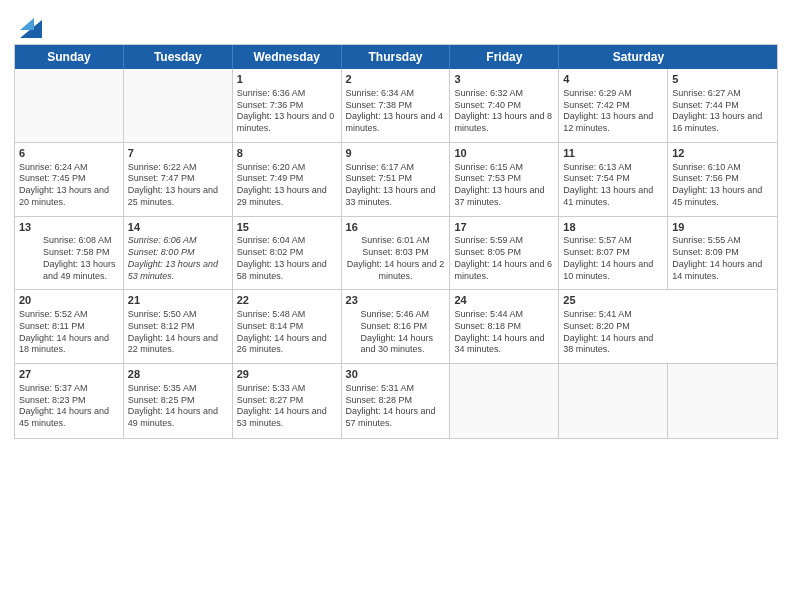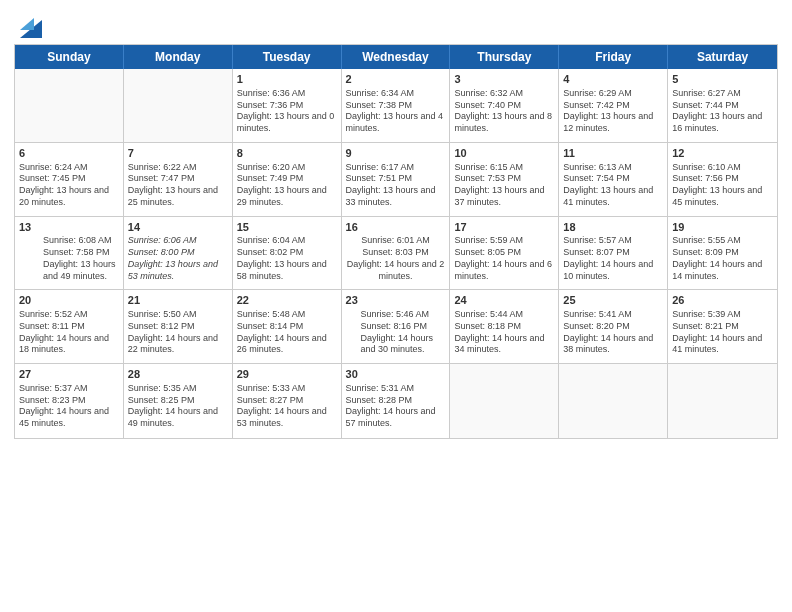--- a/index.html
+++ b/index.html
@@ -72,21 +72,21 @@
       background: #1a5fa8;
     }
     .cal-header-cell {
       color: #fff;
       font-size: 12px;
       font-weight: bold;
       padding: 5px 4px;
       text-align: center;
       border-right: 1px solid #3a7fc8;
     }
-    .cal-header-cell:last-child { border-right: none; }
+    .cal-header-cell:last-child { border-right: none; text-align: right; }
     .calendar-body {
       flex: 1;
       display: grid;
       grid-template-rows: repeat(5, 1fr);
     }
     .cal-row {
       display: grid;
       grid-template-columns: repeat(7, 1fr);
       border-bottom: 1px solid #ccc;
     }
@@ -130,21 +130,20 @@
     </div>
     <div class="title-block">
       <div class="main-title"></div>
       <div class="subtitle"></div>
     </div>
   </div>
 
   <div class="calendar">
     <div class="calendar-header">
     <div class="cal-header-cell">Sunday</div>
-        <div class="cal-header-cell">Monday</div>
         <div class="cal-header-cell">Tuesday</div>
         <div class="cal-header-cell">Wednesday</div>
         <div class="cal-header-cell">Thursday</div>
         <div class="cal-header-cell">Friday</div>
         <div class="cal-header-cell">Saturday</div>
       </div>
     <div class="calendar-body">
     <div class="cal-row">
           <div class="cal-cell empty"></div>
           <div class="cal-cell empty"></div>
@@ -297,26 +296,20 @@
             <div class="cell-info" style="white-space: pre-line;">Sunrise: 5:44 AM
 Sunset: 8:18 PM
 Daylight: 14 hours and 34 minutes.</div>
           </div>
           <div class="cal-cell">
             <span class="day-num">25</span>
             <div class="cell-info" style="white-space: pre-line;">Sunrise: 5:41 AM
 Sunset: 8:20 PM
 Daylight: 14 hours and 38 minutes.</div>
           </div>
-          <div class="cal-cell">
-            <span class="day-num">26</span>
-            <div class="cell-info" style="white-space: pre-line;">Sunrise: 5:39 AM
-Sunset: 8:21 PM
-Daylight: 14 hours and 41 minutes.</div>
-          </div>
         </div>
         <div class="cal-row">
           <div class="cal-cell">
             <span class="day-num">27</span>
             <div class="cell-info" style="white-space: pre-line;">Sunrise: 5:37 AM
 Sunset: 8:23 PM
 Daylight: 14 hours and 45 minutes.</div>
           </div>
           <div class="cal-cell">
             <span class="day-num">28</span>

